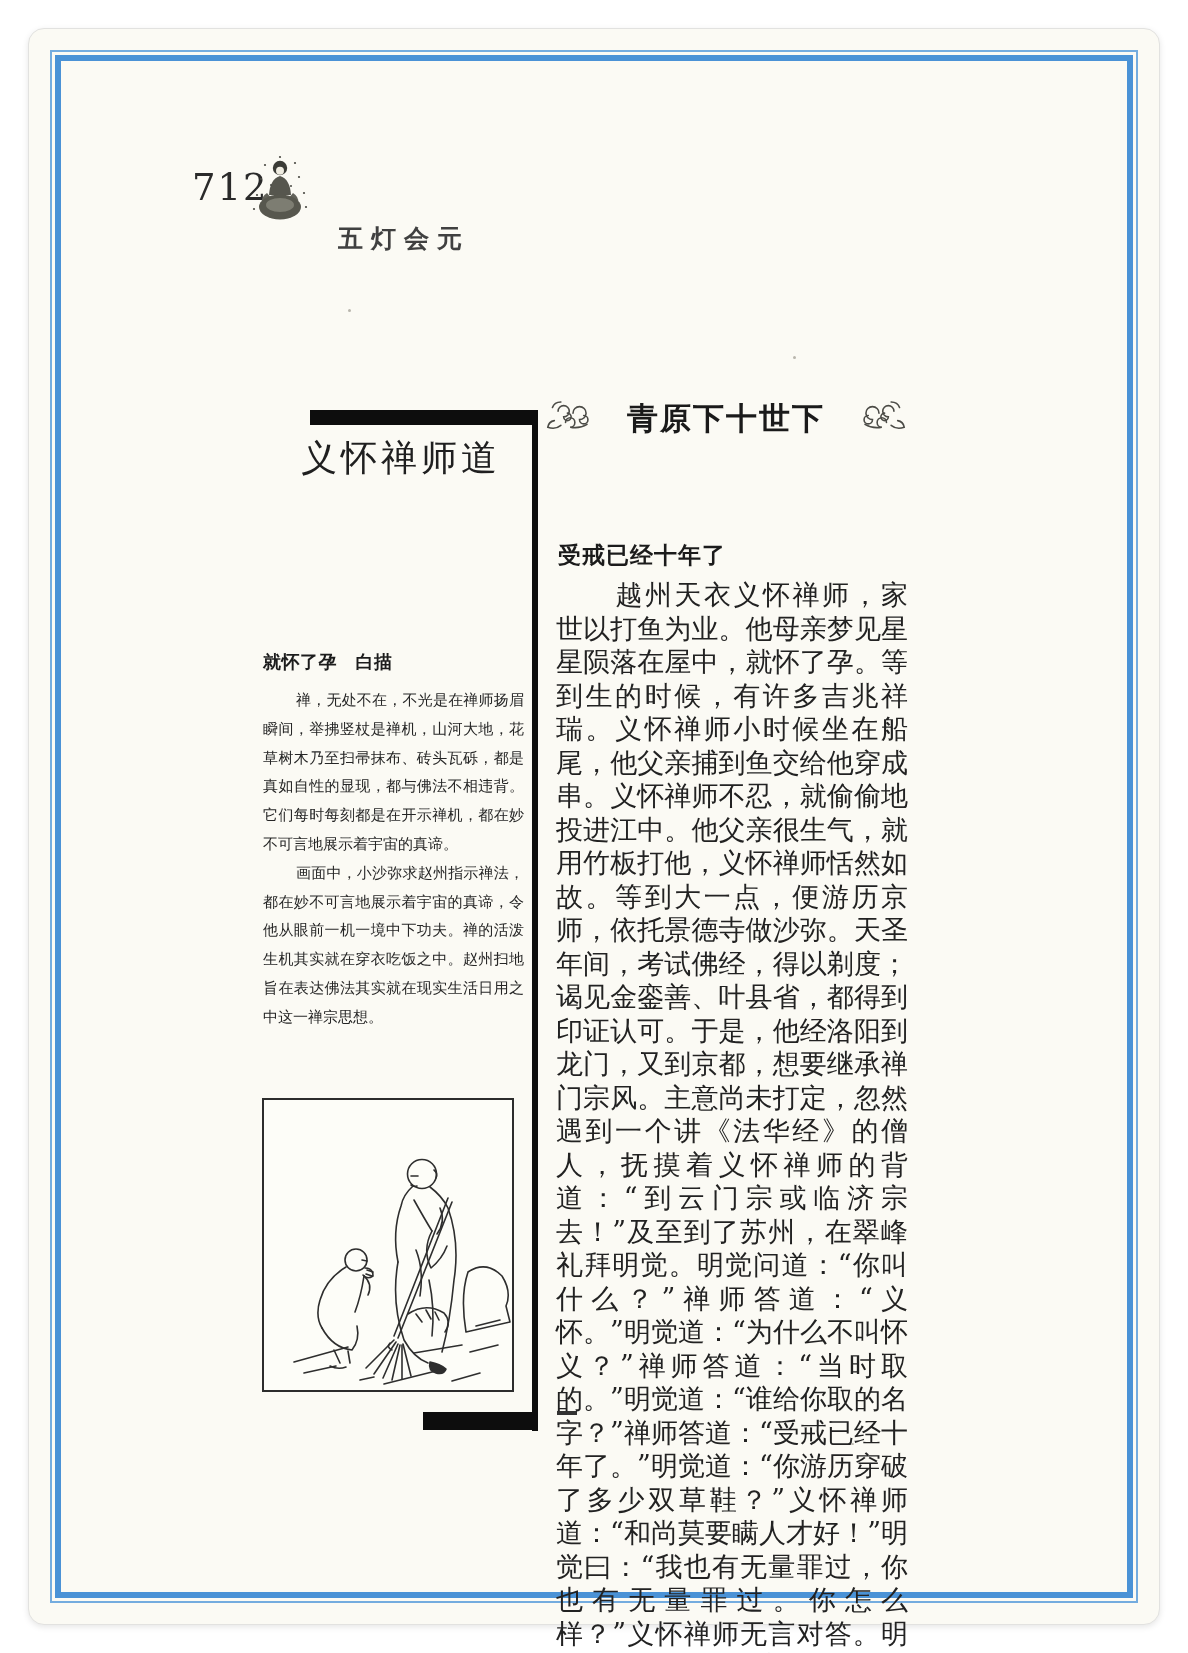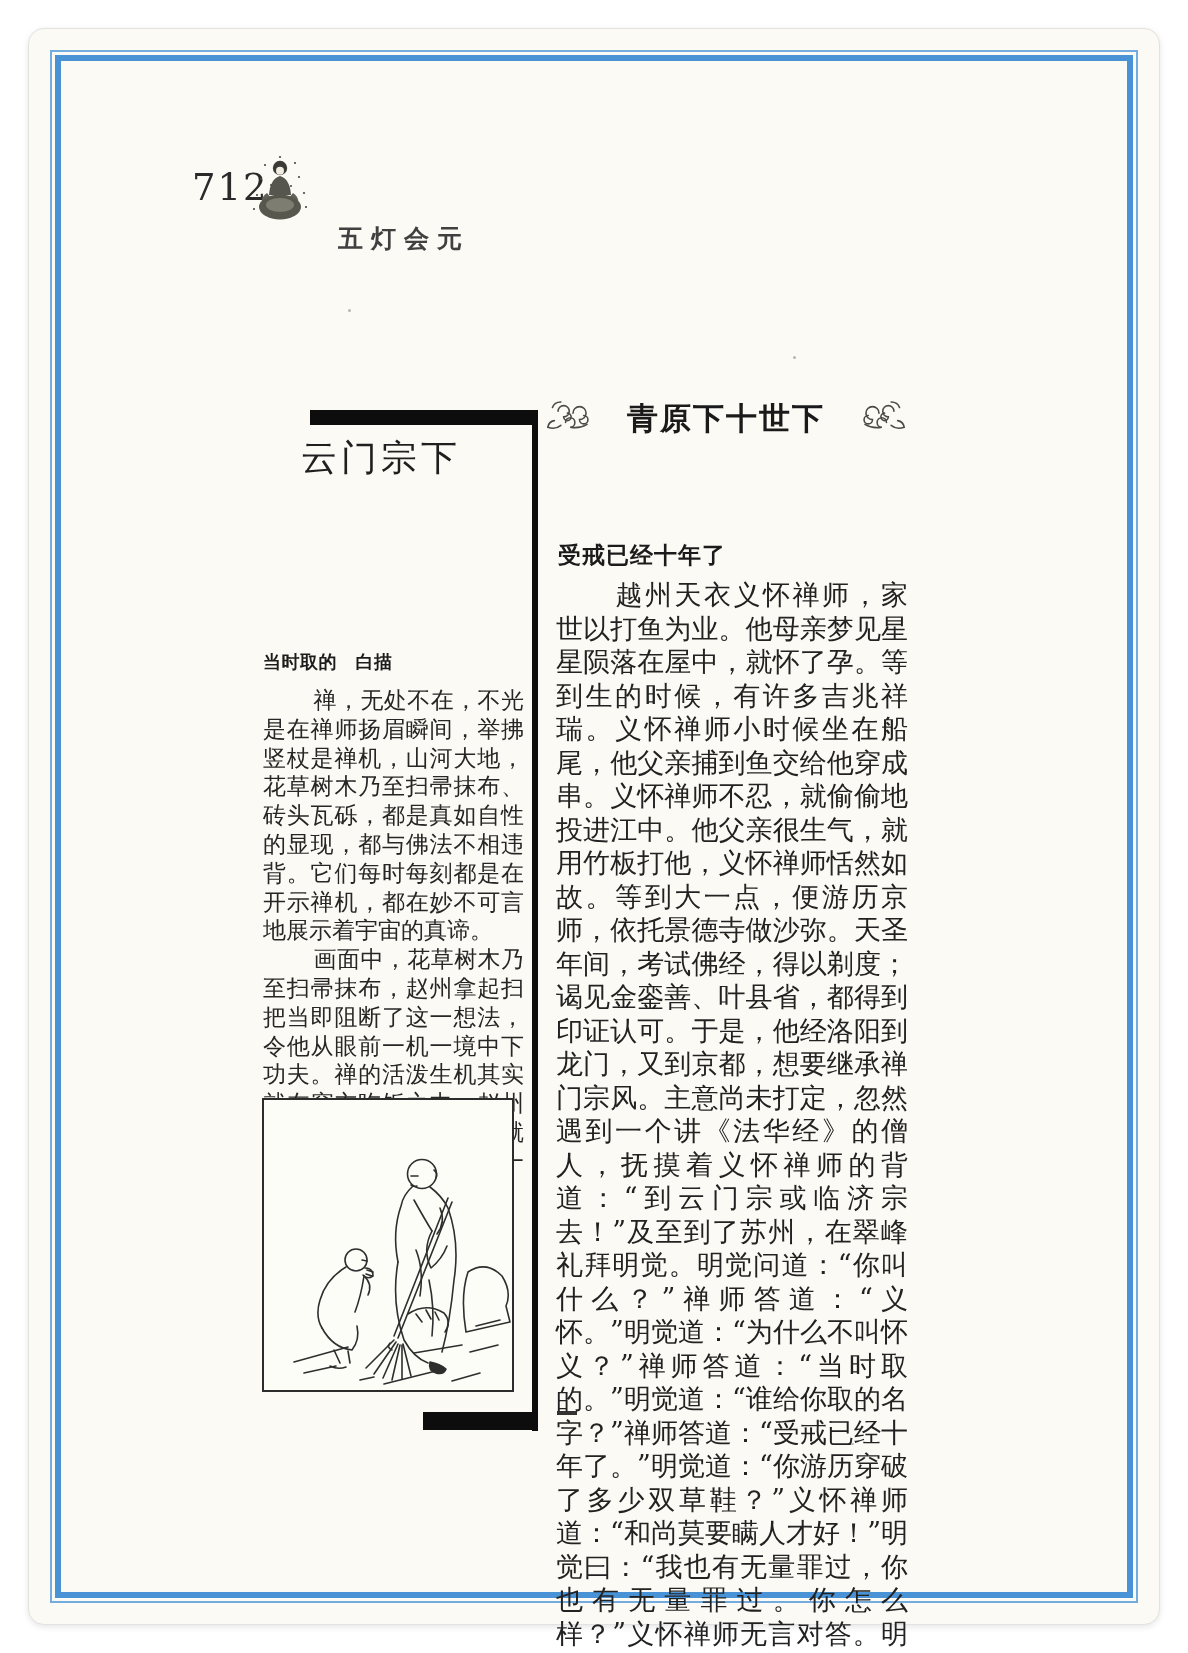--- a/index.html
+++ b/index.html
@@ -23,21 +23,21 @@
   .hdr-title{position:absolute;left:338px;top:183px;font-size:25px;font-weight:bold;letter-spacing:8px;color:#404040;margin-top:39px;}
 
   
   .bar-top{position:absolute;left:310px;top:410px;width:228px;height:15px;background:#0d0d0d;}
   .rule-vert{position:absolute;left:532px;top:410px;width:6px;height:1021px;background:#0d0d0d;}
   .bar-bottom{position:absolute;left:423px;top:1412px;width:115px;height:18px;background:#0d0d0d;}
   .stray{position:absolute;left:557px;top:1411px;width:20px;height:4px;background:#333;}
 
   .sec-left{position:absolute;left:301px;top:434px;font-size:36px;font-weight:normal;letter-spacing:4px;color:#1f1f1f;}
   .art-head-left{position:absolute;left:263px;top:650px;font-size:18px;font-weight:bold;letter-spacing:.5px;color:#1c1c1c;}
-  .left-body{position:absolute;left:263px;top:686px;width:261px;font-size:23px;line-height:28.8px;text-align:justify;color:#262626;}
+  .left-body{position:absolute;left:263px;top:686px;width:261px;font-size:15px;line-height:28.8px;text-align:justify;color:#262626;}
   .left-body p{margin:0;text-indent:2.2em;}
 
   .illu{position:absolute;left:262px;top:1098px;width:252px;height:294px;border:2px solid #2c2c2c;background:#fdfdf8;box-sizing:border-box;}
   .illu svg{display:block;width:100%;height:100%;}
 
   
   .orn-row{position:absolute;left:545px;top:398px;width:362px;height:46px;display:flex;justify-content:space-between;}
   .sec-right{font-size:31px;font-weight:bold;letter-spacing:2px;color:#1a1a1a;white-space:nowrap;}
   .cloud{width:56px;height:34px;flex:0 0 auto;}
   .cloud.flip{transform:scaleX(-1);}
@@ -85,25 +85,25 @@
     </g>
   </svg>
 </div>
 <div class="hdr-title">五灯会元</div>
 
 <div class="bar-top"></div>
 <div class="rule-vert"></div>
 <div class="bar-bottom"></div>
 <div class="stray"></div>
 
-<div class="sec-left">云门宗下</div>
-<div class="art-head-left">当时取的　白描</div>
+<div class="sec-left">义怀禅师道</div>
+<div class="art-head-left">就怀了孕　白描</div>
 <div class="left-body">
   <p>禅，无处不在，不光是在禅师扬眉瞬间，举拂竖杖是禅机，山河大地，花草树木乃至扫帚抹布、砖头瓦砾，都是真如自性的显现，都与佛法不相违背。它们每时每刻都是在开示禅机，都在妙不可言地展示着宇宙的真谛。</p>
-  <p>画面中，花草树木乃至扫帚抹布，赵州拿起扫把当即阻断了这一想法，令他从眼前一机一境中下功夫。禅的活泼生机其实就在穿衣吃饭之中。赵州扫地旨在表达佛法其实就在现实生活日用之中这一禅宗思想。</p>
+  <p>画面中，小沙弥求赵州指示禅法，都在妙不可言地展示着宇宙的真谛，令他从眼前一机一境中下功夫。禅的活泼生机其实就在穿衣吃饭之中。赵州扫地旨在表达佛法其实就在现实生活日用之中这一禅宗思想。</p>
 </div>
 
 <div class="illu">
   <svg viewBox="0 0 248 290" xmlns="http://www.w3.org/2000/svg">
     <g fill="none" stroke="#2e2e2e" stroke-width="1.6" stroke-linecap="round" stroke-linejoin="round">
 
       <circle cx="158" cy="74" r="14.5"></circle>
       <path d="M147,76 L154,76"></path>
       <path d="M147,85 Q150,87 153,86"></path>
       <path d="M170,70 q4,3 2,8"></path>

